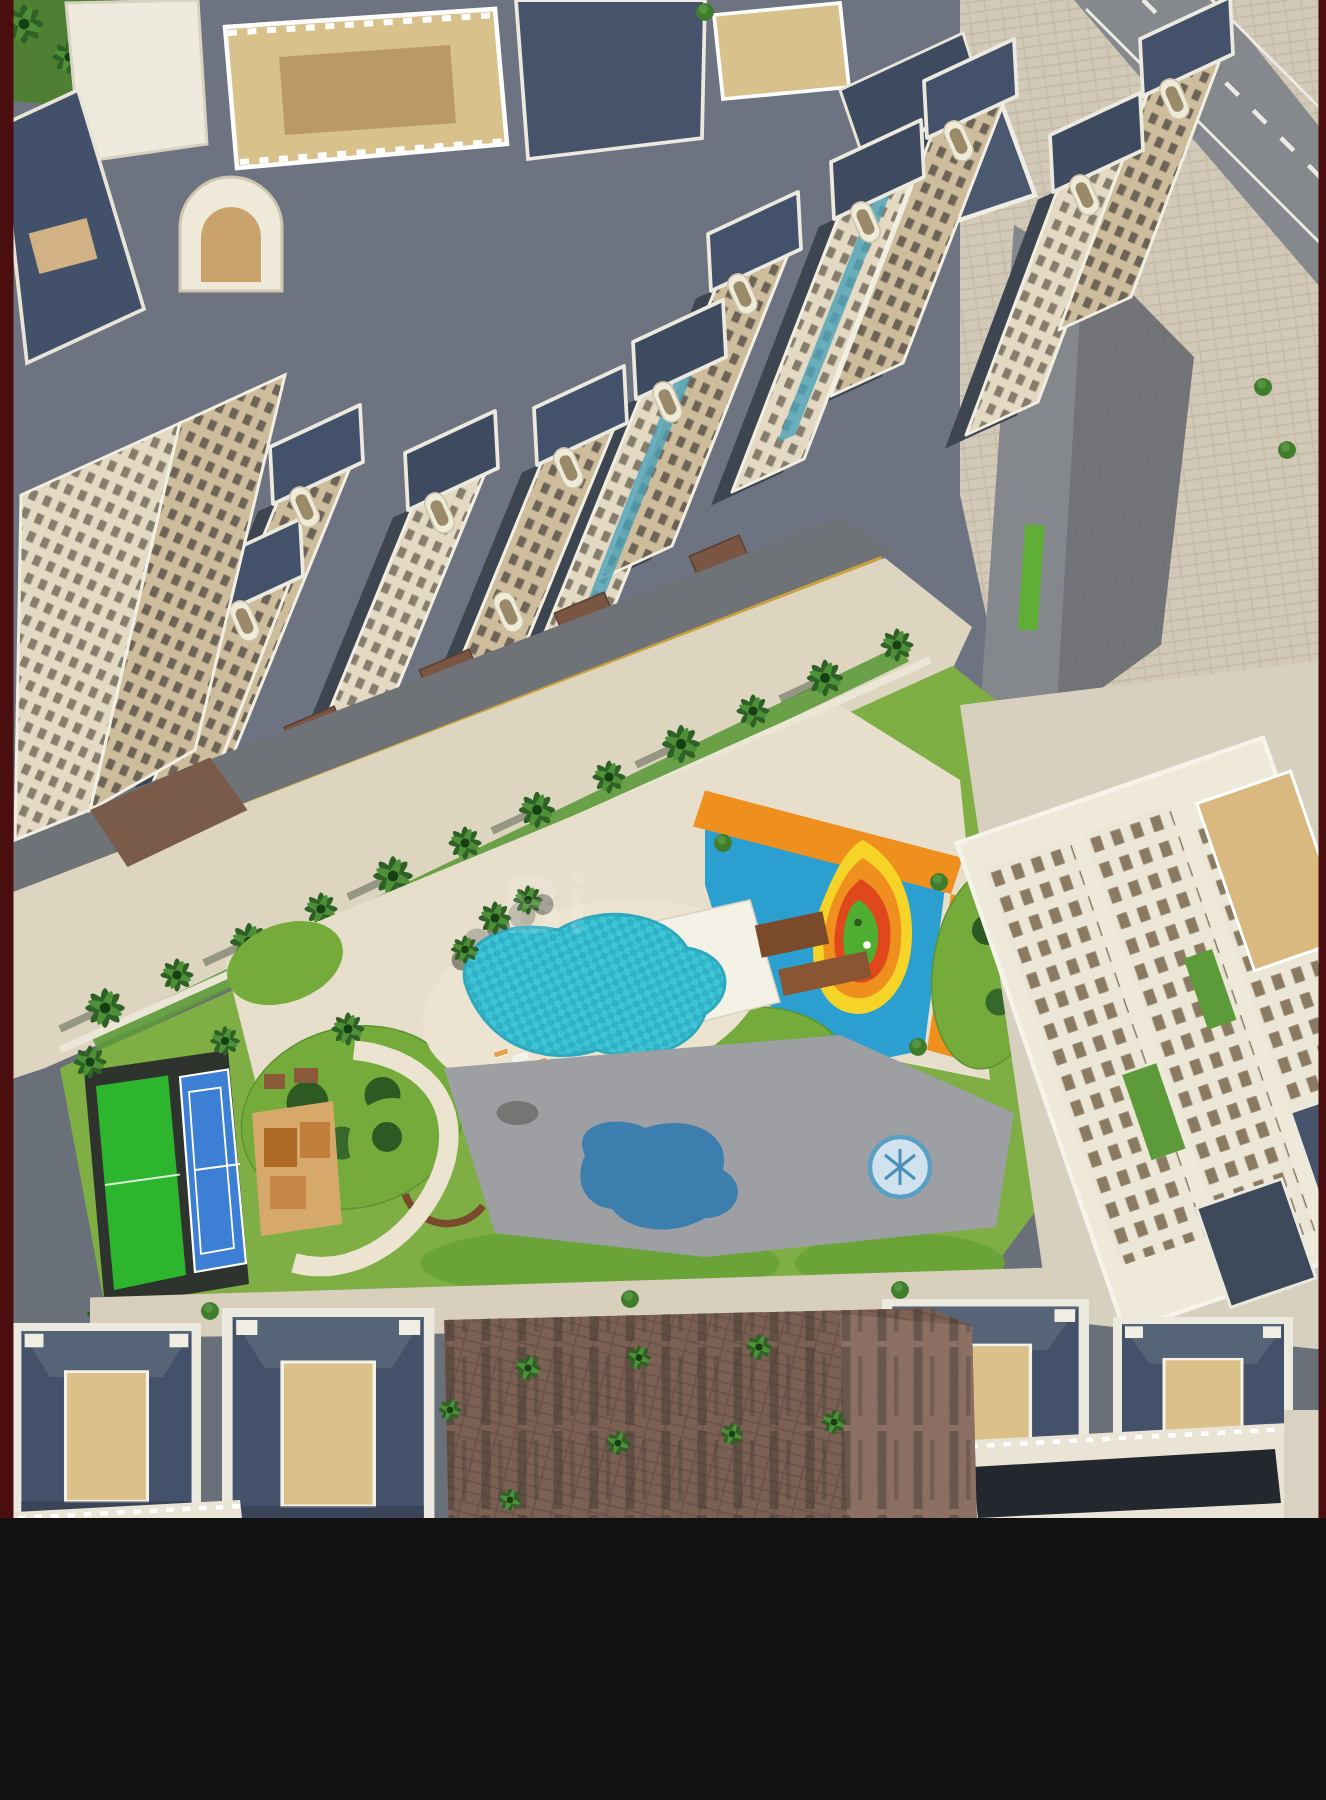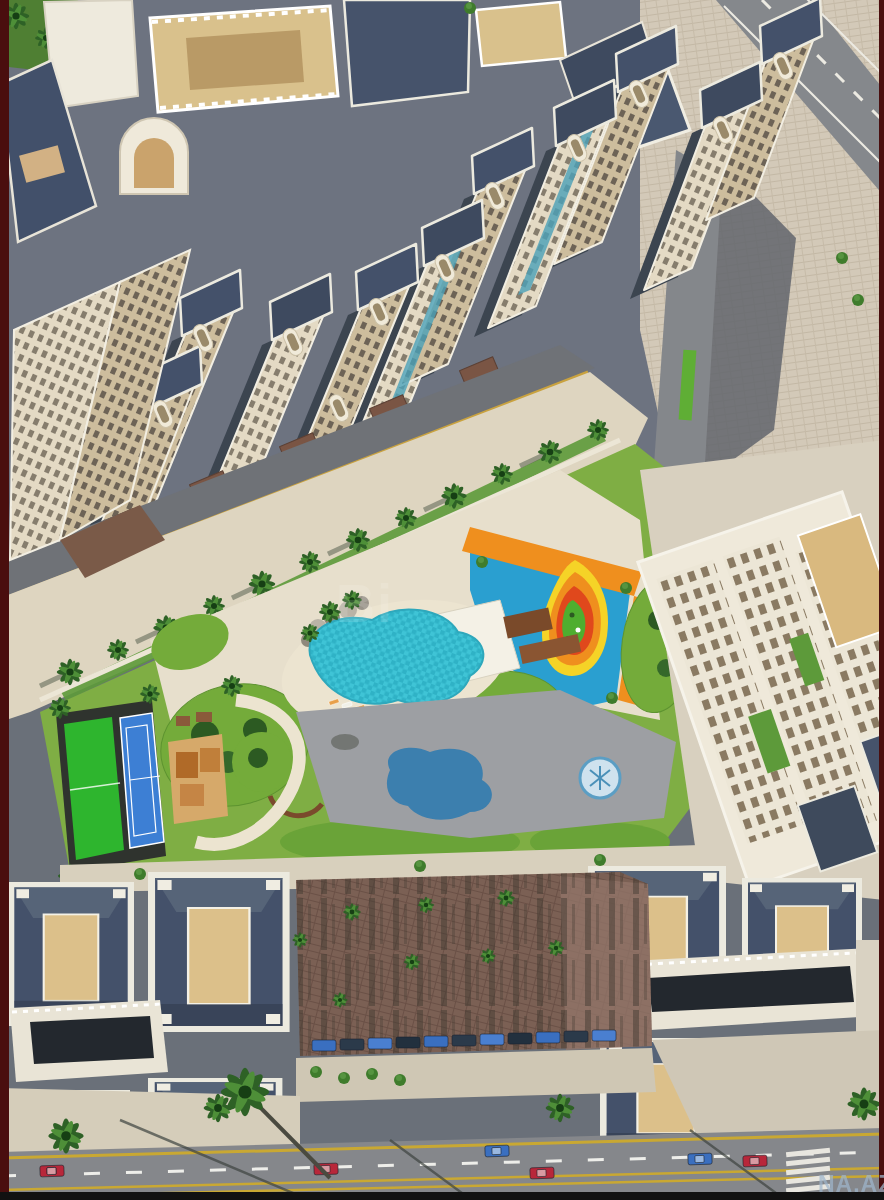--- a/index.html
+++ b/index.html
@@ -1,16 +1,16 @@
 <!DOCTYPE html>
 <html><head>
 <meta charset="utf-8">
 <style>
   html,body{margin:0;padding:0;background:#111;}
-  .stage{position:relative;width:884px;height:1192px;overflow:hidden;background:#6a7079;
+  .stage{position:relative;width:884px;height:1012px;overflow:hidden;background:#6a7079;
          font-family:"Liberation Sans", sans-serif;}
   svg{display:block}
   text{font-family:"Liberation Sans", sans-serif;}
   .wm-center{font-weight:bold;fill:#ffffff;opacity:.13;font-size:54px;letter-spacing:2px;}
   .wm-br{font-weight:bold;fill:#9fb6cc;opacity:.72;font-size:23px;letter-spacing:1px;}
 </style>
 </head>
 <body>
 
 <div class="stage">

